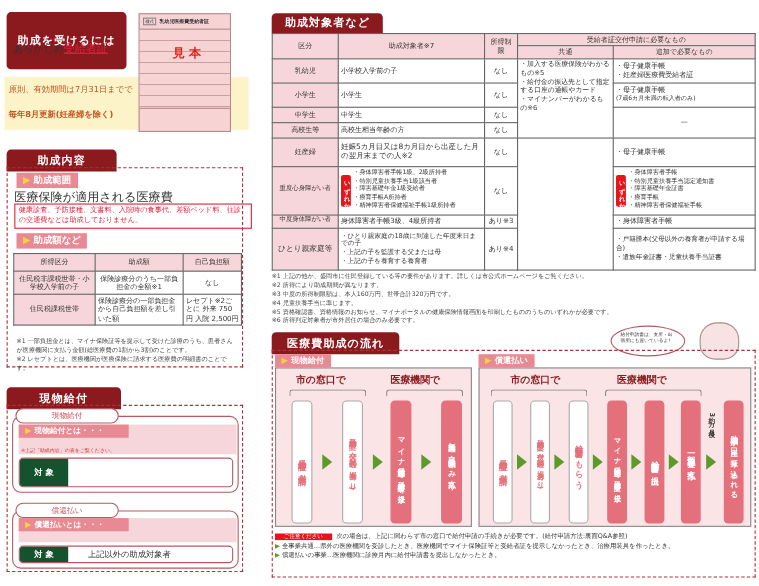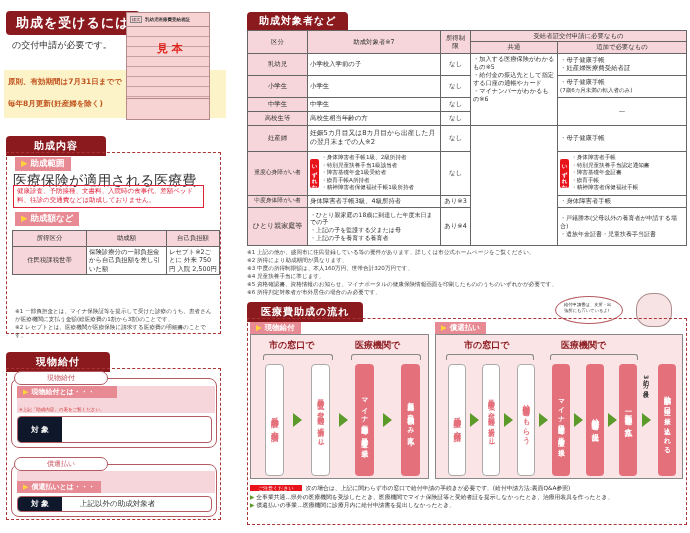--- a/index.html
+++ b/index.html
@@ -7,67 +7,72 @@
 .abs{position:absolute}
 .hdr{background:#8b1a1f;color:#fff;font-weight:bold;border-radius:4px 4px 0 0;padding:2px 10px;font-size:10px;letter-spacing:1px;display:inline-block}
 .sub{background:#e88a93;color:#fff;font-weight:bold;padding:1px 6px;font-size:8.5px;display:inline-block}
 .sub .tri{color:#ffd23c;margin-right:3px}
 .dash{border:1px dashed #a33;border-top:none}
 table{border-collapse:collapse;width:100%}
 td,th{border:1px solid #666;font-size:6.4px;padding:1px 2px;vertical-align:middle;font-weight:normal;line-height:1.3}
 .pk{background:#f6d6da}
 .c{text-align:center}
 .note{font-size:5.6px;line-height:1.45;color:#444}
-.redbadge{background:#0f172a;color:#fff;font-weight:bold;display:inline-flex;align-items:center;justify-content:center}
+.redbadge{background:#14532d;color:#fff;font-weight:bold;display:inline-flex;align-items:center;justify-content:center}
 .ibadge{background:#e8141c;color:#fff;font-size:5.5px;writing-mode:vertical-rl;padding:2px 1px;border-radius:2px;font-weight:bold}
 .flowbox{position:absolute;border-radius:4px;writing-mode:vertical-rl;font-size:7.5px;font-weight:bold;display:flex;align-items:center;justify-content:center;letter-spacing:1px;padding:2px 0}
 .fw{background:#fff;border:1px solid #aaa;color:#e4707b}
 .fr{background:#e4707b;color:#fff}
 .arrow{position:absolute;width:0;height:0;border-top:7px solid transparent;border-bottom:7px solid transparent;border-left:9px solid #5c9a2a}
 .brace{position:absolute;border:1px solid #888;border-bottom:none;height:6px;border-radius:3px 3px 0 0}
 .pill{border:1px solid #b45a62;border-radius:7px;background:#fff}
 </style>
 </head>
 <body>
 
 <div class="abs" style="left:6px;top:11px">
-  <div class="hdr" style="border-radius:4px;padding:3px 10px;font-size:13px">助成を受けるには</div>
+  <div class="hdr" style="border-radius:4px;padding:19px 10px;font-size:10px">助成を受けるには</div>
 </div>
 <div class="abs" style="left:12px;top:36px;font-size:9px;line-height:18px">
-  <div>の交付申請が必要です。</div>
+  <div><span>あらかじめ</span><span style="color:#e0213a;text-decoration:underline;font-size:10px">受給者証</span></div>
 </div>
 <div class="abs" style="left:4px;top:70px;width:222px;height:48px;background:#fdf3c9">
-  <div style="position:absolute;left:4px;top:7px;color:#c0551f;font-size:7.5px;font-weight:bold">原則、有効期間は7月31日までで</div>
+  <div style="position:absolute;left:4px;top:7px;color:#c0551f;font-size:7.5px;font-weight:normal">原則、有効期間は7月31日までで</div>
   <div style="position:absolute;left:4px;top:29px;color:#c0551f;font-size:7.5px;font-weight:bold">毎年8月更新(妊産婦を除く)</div>
 </div>
 <div class="abs" style="left:126px;top:12px;width:84px;height:108px;background:#f8d3d4;border:1px solid #b48a8a">
   <div style="display:flex;align-items:center;gap:3px;padding:3px 3px;border-bottom:1px solid #b48a8a">
     <span style="border:1px solid #888;font-size:4px;padding:0 1px">様式</span>
     <span style="font-size:4.5px;font-weight:bold">乳幼児医療費受給者証</span>
   </div>
   <div style="height:72px;border-bottom:1px solid #b48a8a;background:repeating-linear-gradient(#f8d3d4 0 9px,#c9a0a0 9px 10px)"></div>
   <div style="position:absolute;left:30px;top:28px;color:#e0211a;font-size:11px;font-weight:bold">見 本</div>
 </div>
 
 <div class="abs" style="left:6px;top:136px">
   <div class="hdr" style="padding:3px 28px">助成内容</div>
 </div>
 <div class="abs dash" style="left:6px;top:152px;width:215px;height:182px;border-top:1px dashed #a33">
   <div style="position:absolute;left:8px;top:4px" class="sub"><span class="tri">▶</span><span>助成範囲</span></div>
-  <div style="position:absolute;left:6px;top:19px;font-size:14px;color:#333">医療保険が適用される医療費</div>
-  <div style="position:absolute;left:6px;top:32px;width:191px;border:1px solid #e0213a;border-top-width:1px;padding:1px 3px;color:#e0213a;font-size:6.5px;line-height:1.45">健康診査、予防接種、文書料、入院時の食事代、差額ベッド料、往診の交通費などは助成しておりません。</div>
+  <div style="position:absolute;left:6px;top:19px;font-size:11px;color:#333">医療保険が適用される医療費</div>
+  <div style="position:absolute;left:6px;top:32px;width:216px;border:1px solid #e0213a;border-top-width:1px;padding:1px 3px;color:#e0213a;font-size:6.5px;line-height:1.45">健康診査、予防接種、文書料、入院時の食事代、差額ベッド料、往診の交通費などは助成しておりません。</div>
   <div style="position:absolute;left:8px;top:59px" class="sub"><span class="tri">▶</span><span>助成額など</span></div>
   <div style="position:absolute;left:5px;top:77px;width:208px">
     <table>
       <tbody>
           <tr class="pk" style="height:16px">
         <th class="c" style="width:74px">所得区分</th>
         <th class="c" style="width:80px">助成額</th>
         <th class="c">自己負担額</th>
       </tr>
+      <tr style="height:21px">
+        <td class="c pk">住民税非課税世帯・小学校入学前の子</td>
+        <td class="c">保険診療分のうち一部負担金の全額※1</td>
+        <td class="c">なし</td>
+      </tr>
       <tr style="height:28px">
         <td class="c pk">住民税課税世帯</td>
         <td>保険診療分の一部負担金から自己負担額を差し引いた額</td>
         <td>レセプト※2ごとに 外来 750円 入院 2,500円</td>
       </tr>
     </tbody>
       </table>
   </div>
   <div class="note" style="position:absolute;left:8px;top:154px;width:200px">
     <div>※1 一部負担金とは、マイナ保険証等を提示して受けた診療のうち、患者さんが医療機関に支払う金額(総医療費の1割から3割)のことです。</div>
@@ -85,21 +90,21 @@
   <div style="position:absolute;left:10px;top:17px;width:198px;height:27px;background:#f6d6da"></div>
   <div class="sub" style="position:absolute;left:10px;top:17px;width:100px;font-size:7px"><span class="tri">▶</span><span>現物給付とは・・・</span></div>
   <div style="position:absolute;left:12px;top:38px;font-size:4.5px;color:#c33">※上記「助成内容」の表をご覧ください。</div>
   <div style="position:absolute;left:10px;top:47px;width:195px;height:27px;border:1px solid #b45a62;border-radius:4px;background:#fff">
     <div class="redbadge" style="position:absolute;left:0;top:0;width:44px;height:25px;font-size:7.5px;border-radius:3px 0 0 3px">対 象</div>
   </div>
 
   <div class="pill" style="position:absolute;left:7px;top:88px;width:94px;height:14px;text-align:center;color:#c8505c;font-size:7px;line-height:12px;z-index:2">償還払い</div>
   <div style="position:absolute;left:4px;top:95px;width:206px;height:53px;border:1px solid #b45a62;border-radius:8px"></div>
   <div style="position:absolute;left:10px;top:102px;width:198px;height:22px;background:#f6d6da"></div>
-  <div class="sub" style="position:absolute;left:10px;top:112px;width:84px;font-size:7px"><span class="tri">▶</span><span>償還払いとは・・・</span></div>
+  <div class="sub" style="position:absolute;left:10px;top:102px;width:100px;font-size:7px"><span class="tri">▶</span><span>償還払いとは・・・</span></div>
   <div style="position:absolute;left:10px;top:127px;width:195px;height:16px;border:1px solid #b45a62;border-radius:4px;background:#fff">
     <div class="redbadge" style="position:absolute;left:0;top:0;width:44px;height:14px;font-size:7.5px;border-radius:3px 0 0 3px">対 象</div>
     <div style="position:absolute;left:62px;top:2px;font-size:7.5px">上記以外の助成対象者</div>
   </div>
 </div>
 
 <div class="abs" style="left:247px;top:12px">
   <div class="hdr" style="padding:2px 12px">助成対象者など</div>
 </div>
 <div class="abs" style="left:247px;top:30px;width:440px">

